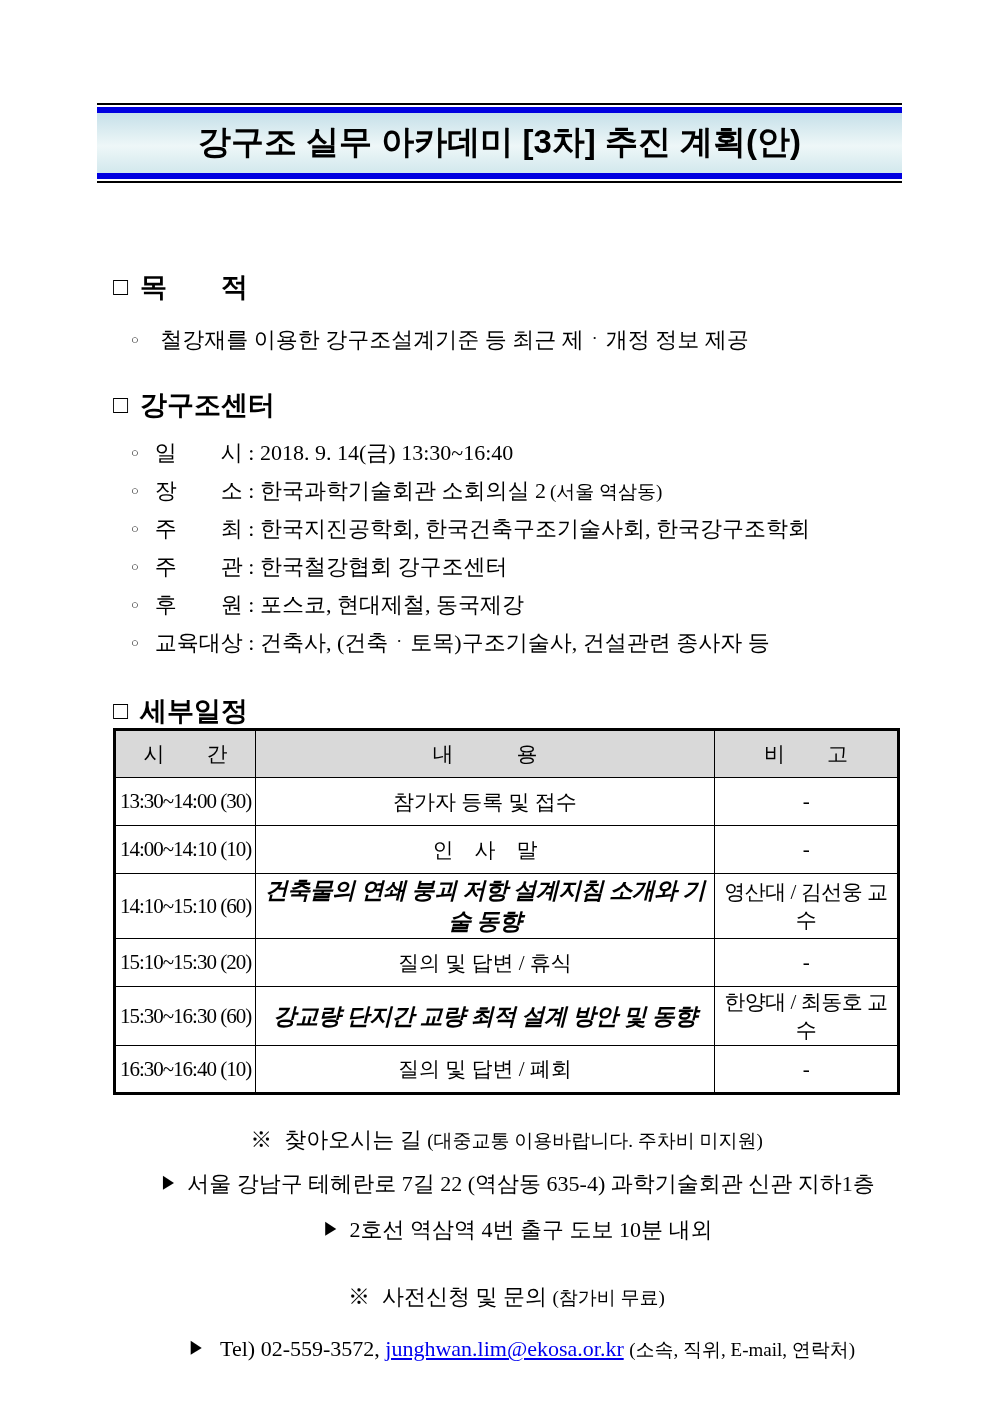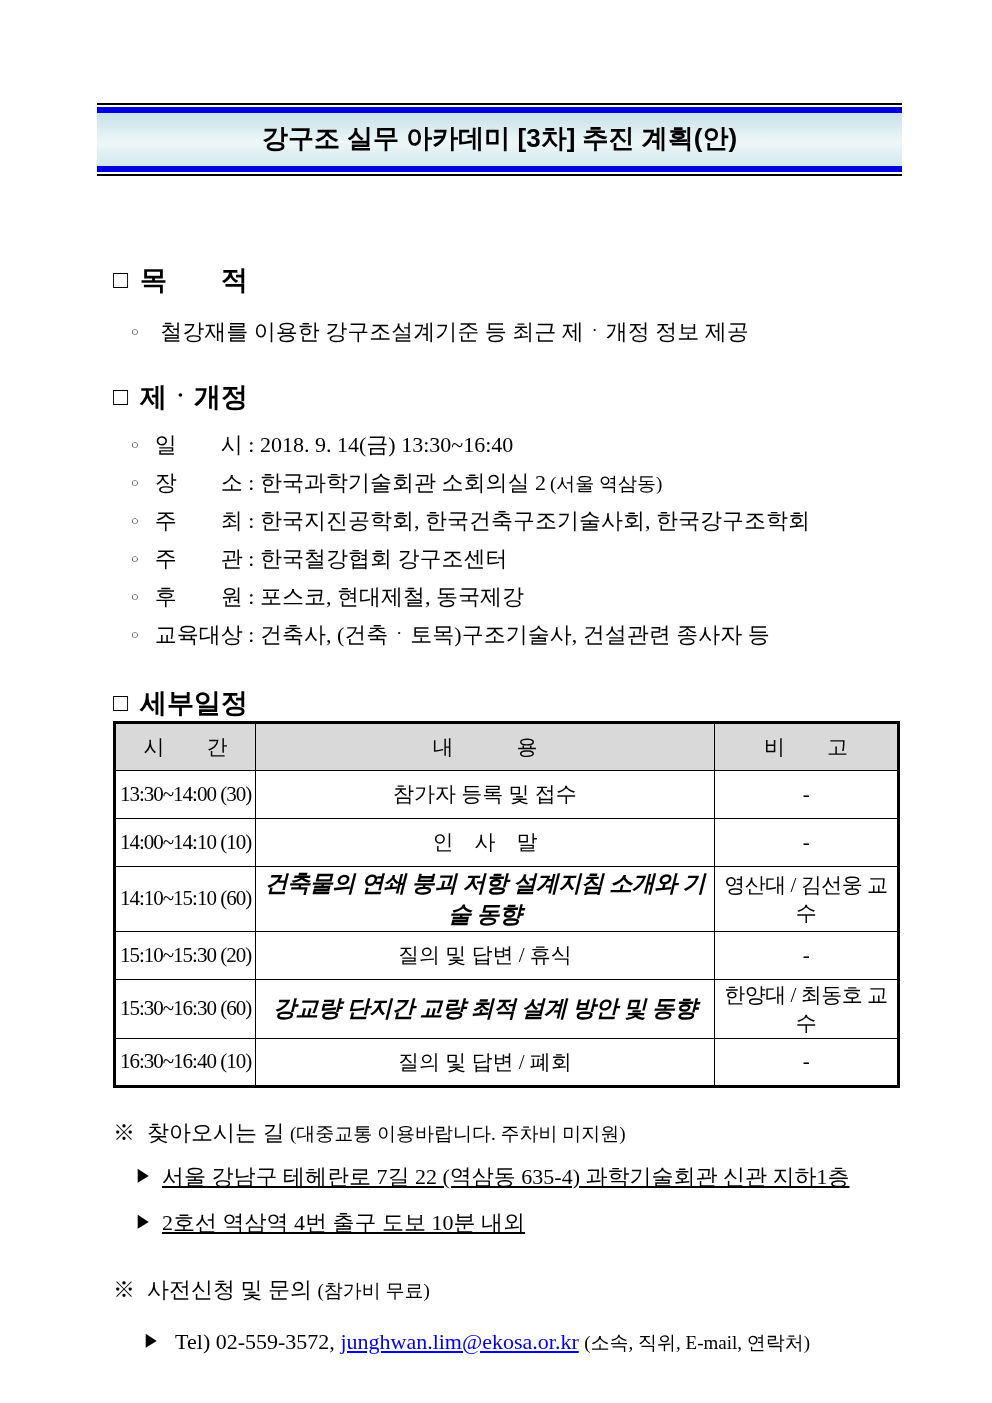--- a/index.html
+++ b/index.html
@@ -31,21 +31,21 @@
     border-top: 6px solid var(--blue);
     border-bottom: 6px solid var(--blue);
     background: linear-gradient(180deg, #c6e0e9 0%, #eef7f8 55%, #d2e8ed 100%);
     text-align: center;
     padding: 11px 0 13px 0;
   }
   .banner h1 {
     margin: 0;
     font-family: "Liberation Sans", sans-serif;
     font-weight: bold;
-    font-size: 26px;
+    font-size: 33px;
     letter-spacing: 0px;
     line-height: 1.1;
   }
   
   .sec-heading {
     display: flex;
     align-items: center;
     margin: 0;
     font-family: "Liberation Sans", sans-serif;
     font-weight: bold;
@@ -111,30 +111,29 @@
   }
   td.remark { font-size: 19px; letter-spacing: -0.5px; }
   td.content.bold {
     font-family: "Liberation Sans", sans-serif;
     font-weight: bold;
     font-size: 23px;
     letter-spacing: -0.5px;
     font-style: italic;
   }
   
-  .note-sec { margin-top: 30px; font-size: 22px; }
+  .note-sec { margin-top: 30px; font-size: 22px; text-align: center; }
   .note-sec.contact { margin-top: 28px; }
   .note-title-line { line-height: 30px; }
   .ref-mark { margin-right: 12px; }
   .note-small { font-size: 19px; }
   ul.arrows {
     list-style: none;
     margin: 6px 0 0 0;
     padding: 0 0 0 22px;
-    text-decoration: underline;
   }
   ul.arrows li { line-height: 44px; font-size: 22px; }
   .arrow {
     display: inline-block;
     font-size: 17px;
     margin-right: 10px;
     position: relative;
     top: -2px;
   }
   .tel-line {
@@ -168,21 +167,21 @@
       <li>
         <span class="circ">○</span>
         <span>철강재를 이용한 강구조설계기준 등 최근 제ㆍ개정 정보 제공</span>
       </li>
     </ul>
   </section>
 
   <section class="sec-overview">
     <h2 class="sec-heading">
       <span class="sq">□</span>
-      <span>제ㆍ개정</span>
+      <span>강구조센터</span>
     </h2>
     <ul class="plain">
       <li>
         <span class="circ">○</span><span class="lbl">일　　시</span><span class="sep"> : </span><span>2018. 9. 14(금) 13:30~16:40</span>
       </li>
       <li>
         <span class="circ">○</span><span class="lbl">장　　소</span><span class="sep"> : </span><span>한국과학기술회관 소회의실 2</span><span class="note-inline">(서울 역삼동)</span>
       </li>
       <li>
         <span class="circ">○</span><span class="lbl">주　　최</span><span class="sep"> : </span><span>한국지진공학회, 한국건축구조기술사회, 한국강구조학회</span>

